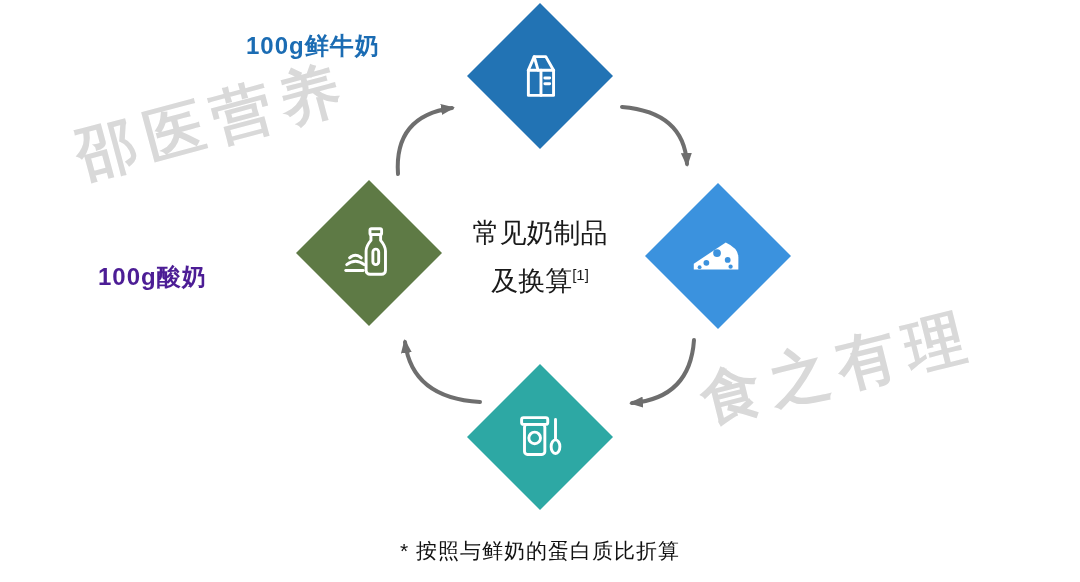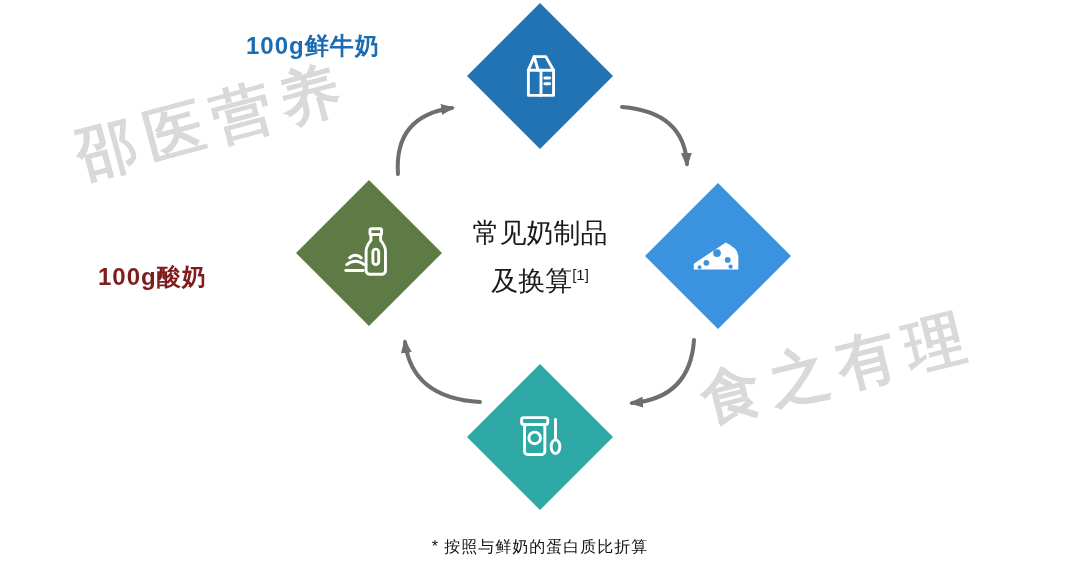--- a/index.html
+++ b/index.html
@@ -42,21 +42,21 @@
 
   .title {
     position:absolute; left:430px; top:213px; width:220px; z-index:5;
     text-align:center; font-size:27px; line-height:41px;
     color:#1a1a1a; font-weight:500;
   }
   .title sup { font-size:15px; }
 
   .footnote {
     position:absolute; left:0; top:537px; width:1080px; z-index:5;
-    text-align:center; font-size:16px; color:#111111; letter-spacing:1px;
+    text-align:center; font-size:21px; color:#111111; letter-spacing:1px;
   }
 </style>
 </head>
 <body>
 
 <div class="canvas">
 
   <div class="watermark wm-tl">邵医营养</div>
   <div class="watermark wm-br">食之有理</div>
 
@@ -121,21 +121,21 @@
       <rect x="33" y="7" width="12" height="6" rx="1.5"></rect>
       <path d="M34 13 H44 V19 C47 22.5 49 26 49 30 V50 C49 52.2 47.2 54 45 54 H33 C30.8 54 29 52.2 29 50 V30 C29 26 31 22.5 34 19 Z"></path>
       <rect x="36" y="28" width="6" height="16" rx="3"></rect>
       <path d="M12 37 Q18 31.5 24 37"></path>
       <path d="M9 44 Q18 37 27 44"></path>
       <path d="M8 50 H26"></path>
     </svg>
   </div>
 
   <div class="label label-milk" style="color: rgb(27, 108, 179);">100g鲜牛奶</div>
-  <div class="label label-yogurt" style="color: #7f1d1d;">100g酸奶</div>
+  <div class="label label-yogurt" style="color: #4c1d95;">100g酸奶</div>
 
   <div class="title">
     <div>常见奶制品</div>
     <div>
       <span>及换算</span><sup>[1]</sup>
     </div>
   </div>
 
   <div class="footnote">* 按照与鲜奶的蛋白质比折算</div>
 

